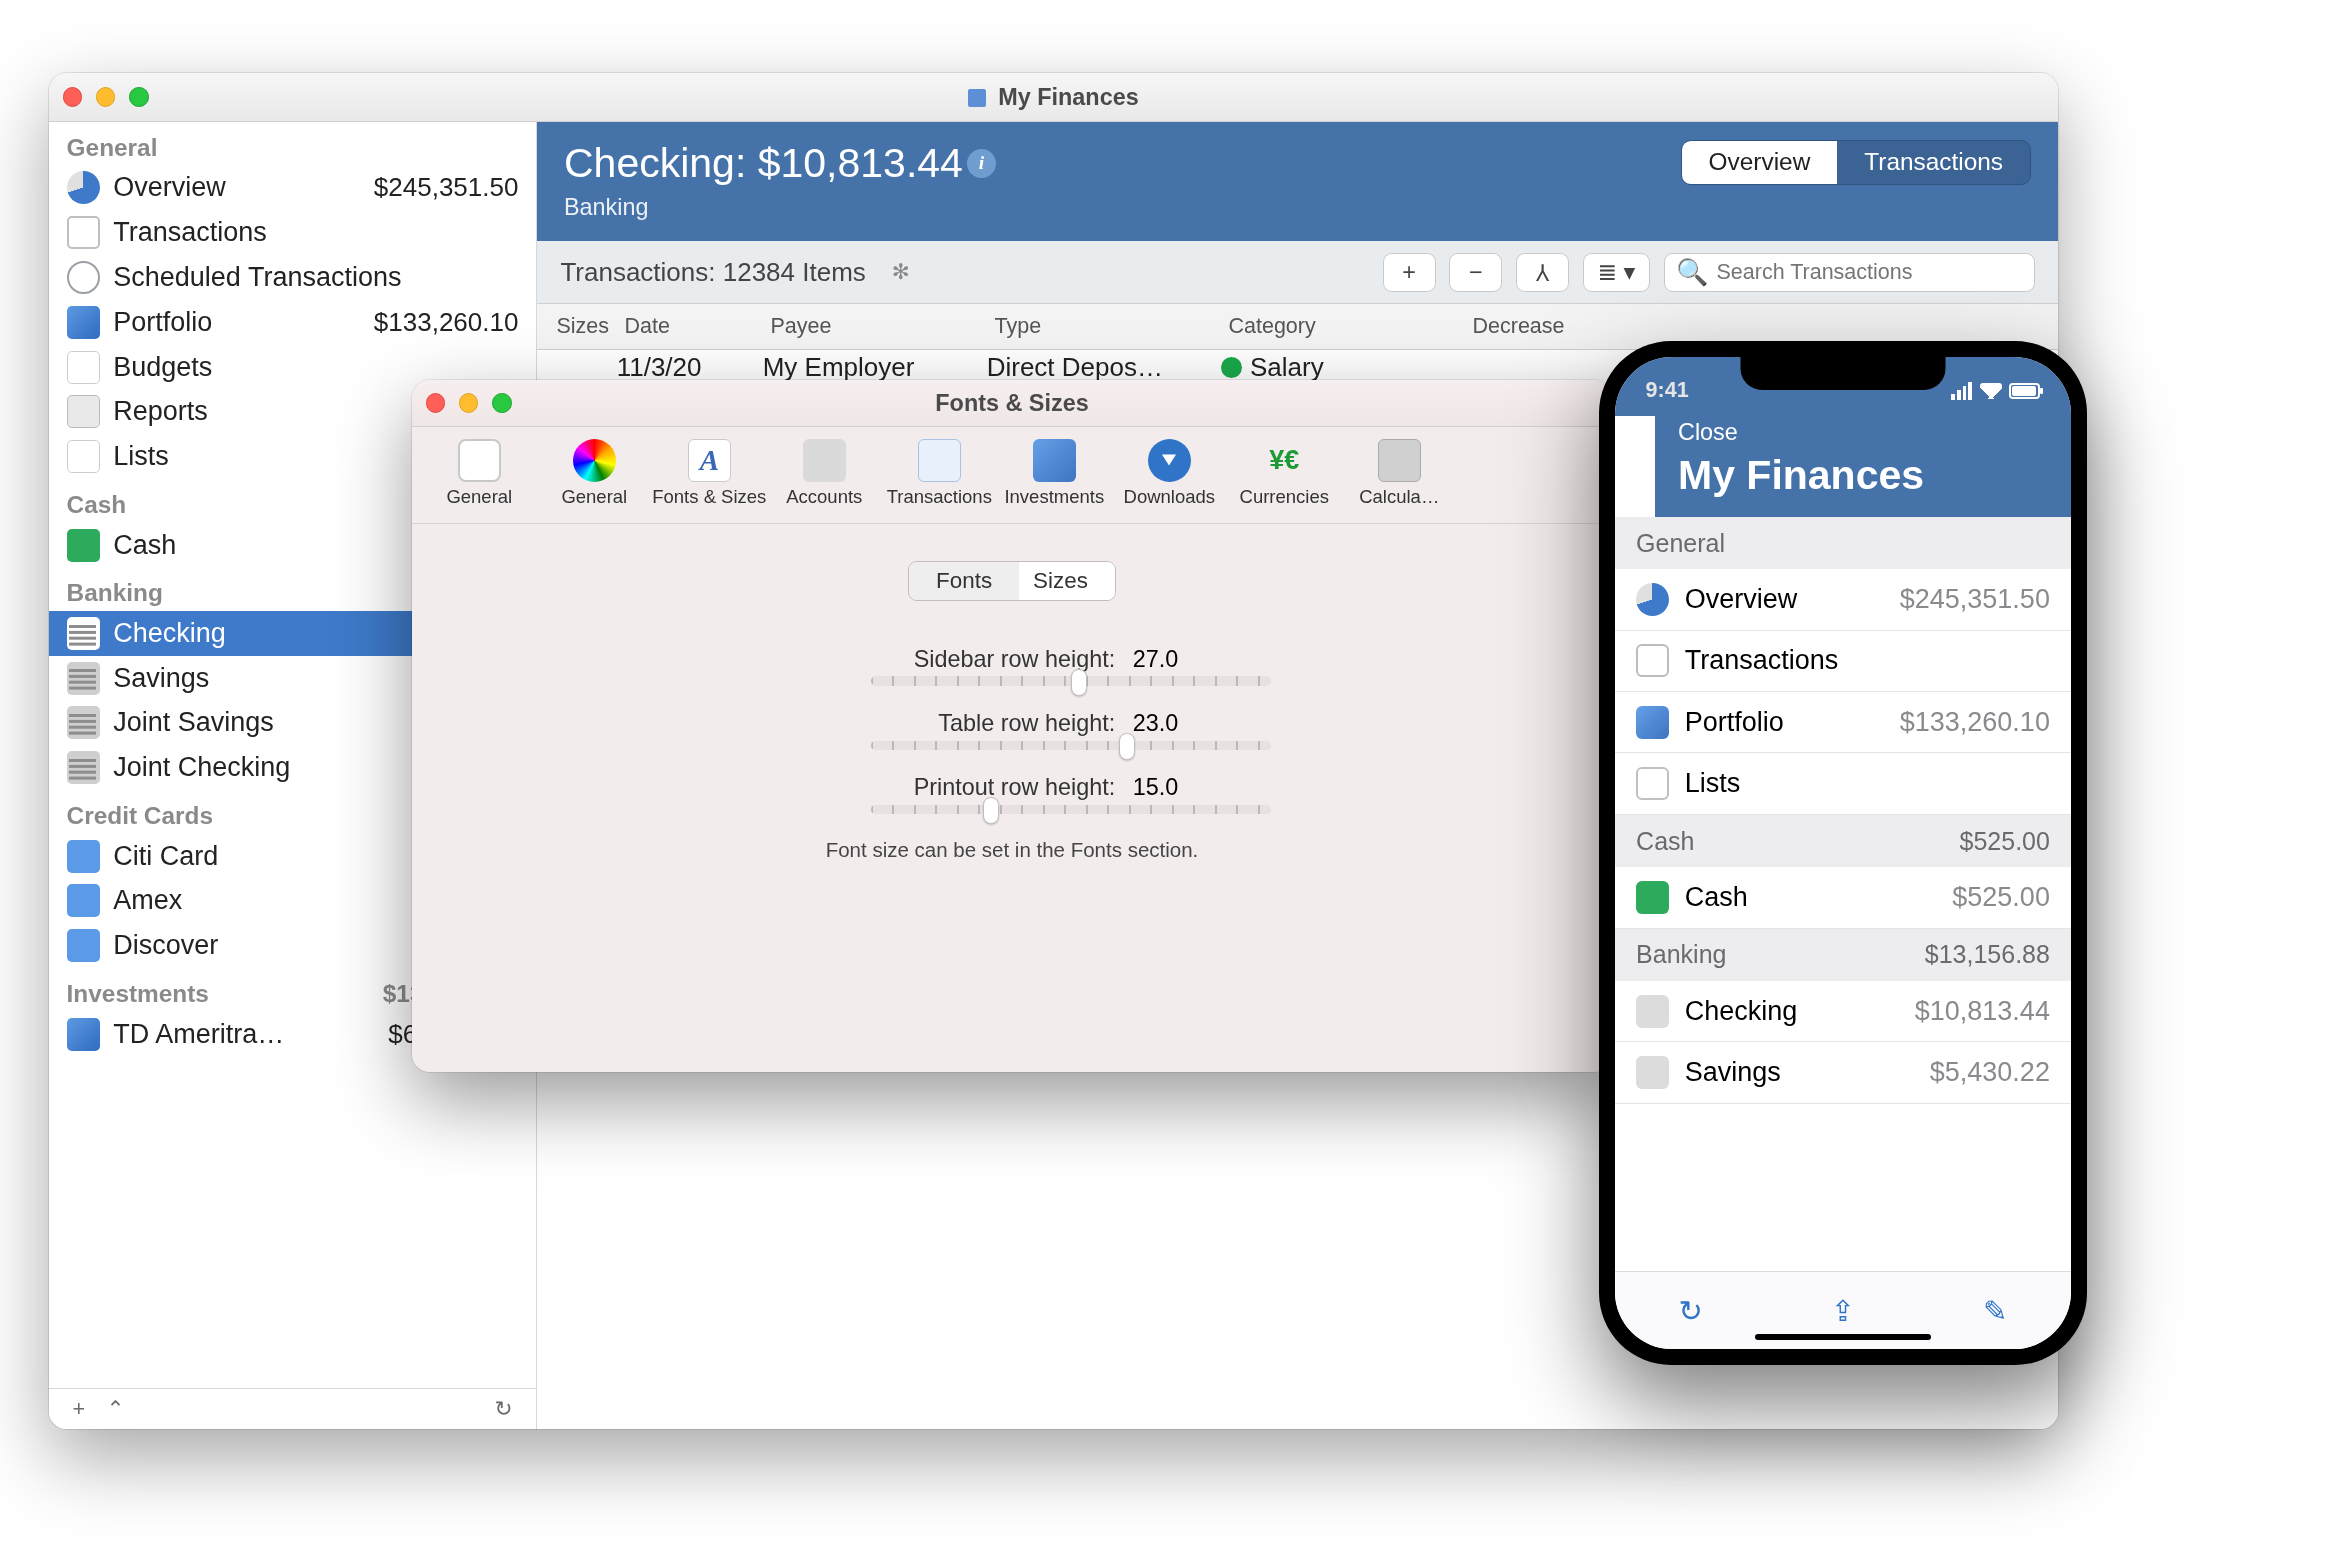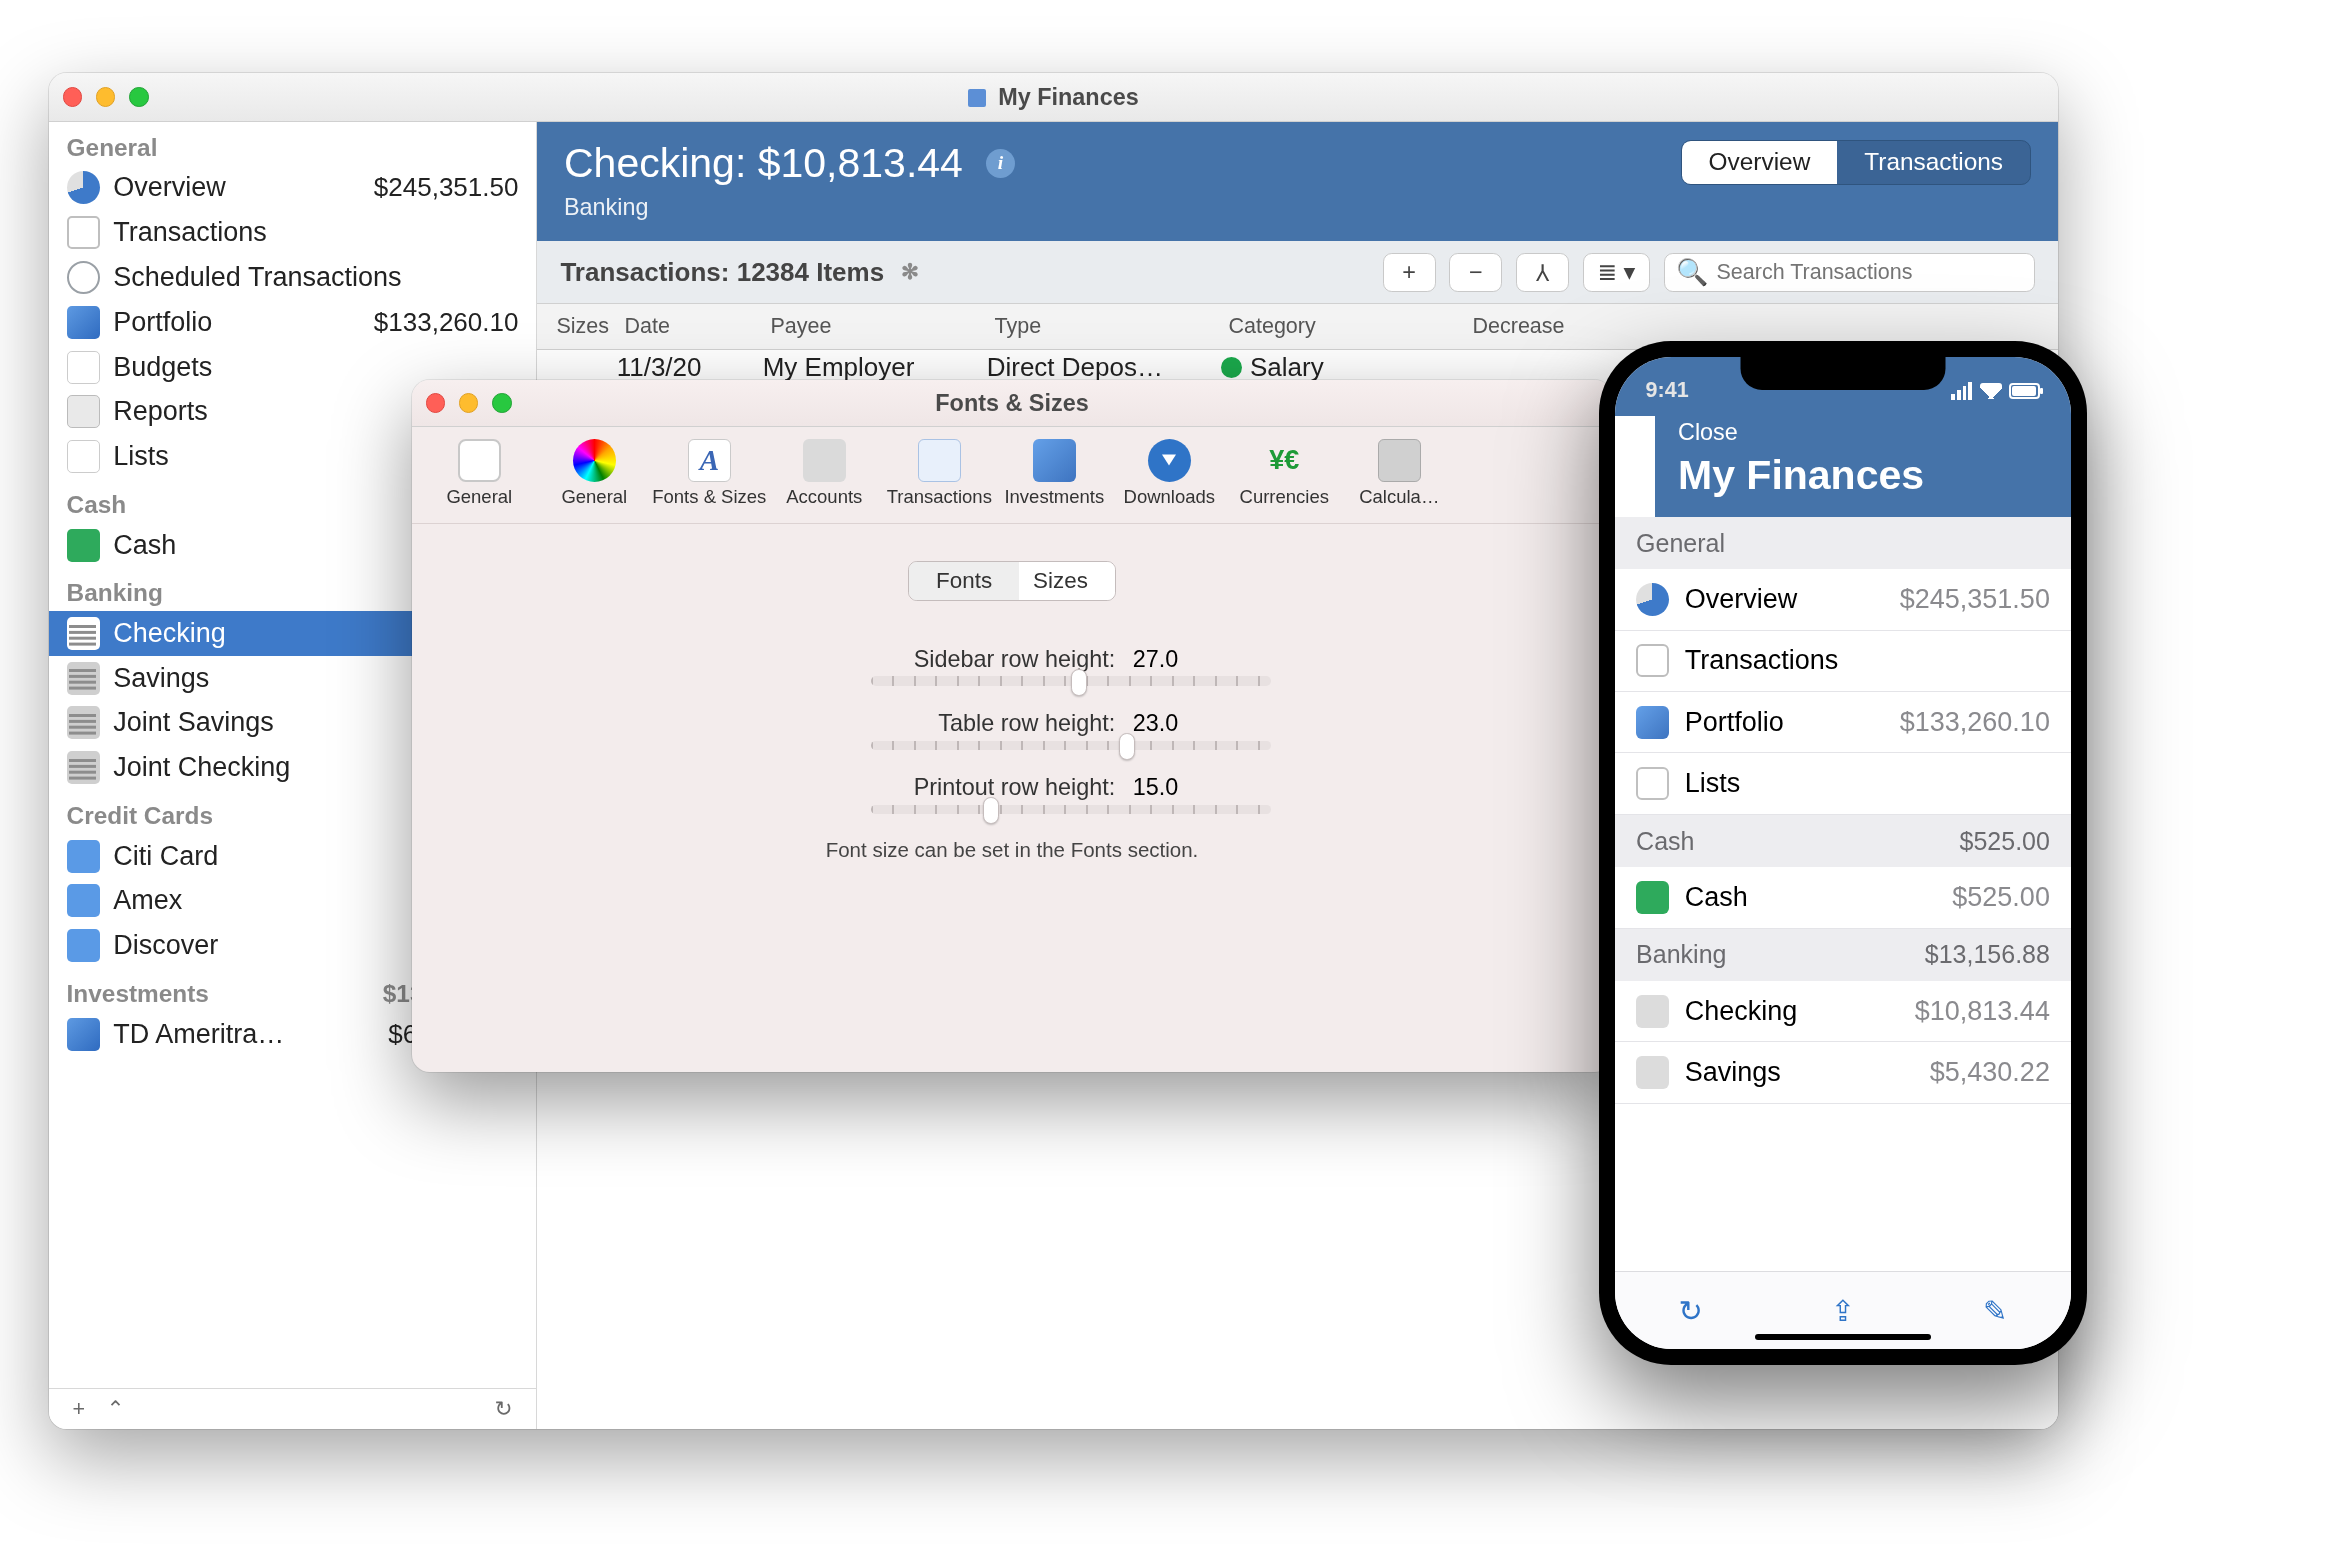--- a/index.html
+++ b/index.html
@@ -90,36 +90,36 @@
 }
 .sb-footer .btn { padding:2px 7.8px; cursor:default; }
 
 
 .main-col { flex:1; display:flex; flex-direction:column; background:#f3f3f3; }
 .acct-hdr {
   background:#4573a9;
   color:#fff; padding:17.6px 27px 19.5px;
 }
 .acct-hdr-top { display:flex; justify-content:space-between; align-items:flex-start; }
-.acct-title { font-size:41px; font-weight:500; display:flex; align-items:center; gap:23px;}
+.acct-title { font-size:41px; font-weight:500; display:flex; align-items:center; gap:4px;}
 .info-badge { width:29px;height:29px;border-radius:50%;background:#6f9dd0;color:#fff;font-style:italic;font-weight:700;font-family:Georgia,serif;display:inline-flex;align-items:center;justify-content:center;font-size:19.5px;}
 .acct-sub { font-size:23.4px; opacity:.9; margin-top:7.8px;}
 .seg {
   display:flex; background:#3b6495; border-radius:9.8px; overflow:hidden;
   border:1px solid #2f547e;
 }
 .seg div { padding:7.8px 27px; font-size:24.4px; color:#fff; }
 .seg div.active { background:#fff; color:#222; }
 
 .trx-bar {
   background:#e9ecef; border-bottom:1px solid #d0d0d0;
   display:flex; align-items:center; justify-content:space-between;
   padding:11.7px 23.4px; font-size:26px; color:#444;
 }
-.trx-count { display:flex; align-items:center; gap:17px;font-weight:bold; }
+.trx-count { display:flex; align-items:center; gap:26px; }
 .gear{color:#8a8a8a;font-size:21.5px;}
 .trx-tools { display:flex; align-items:center; gap:13.7px; }
 .tbtn {
   height:39px; min-width:53px; padding:0 13.7px;
   background:#fff; border:1px solid #c9c9c9; border-radius:8.8px;
   display:flex;align-items:center;justify-content:center;font-size:23.4px;color:#444;
 }
 .search {
   height:39px; width:371px; border:1px solid #c9c9c9; border-radius:8.8px;
   background:#fff; display:flex; align-items:center; padding:0 11.7px; color:#9a9a9a;

